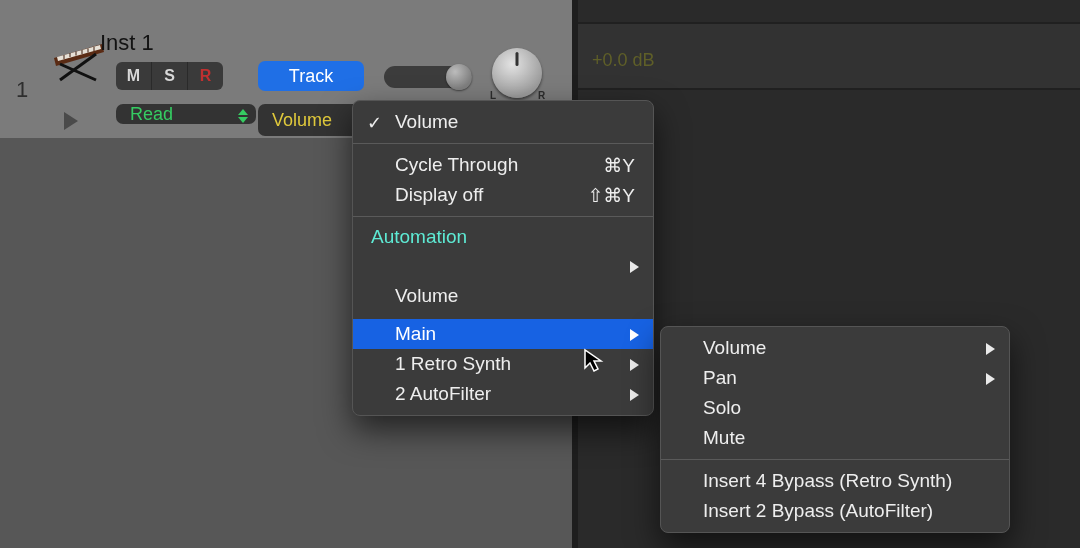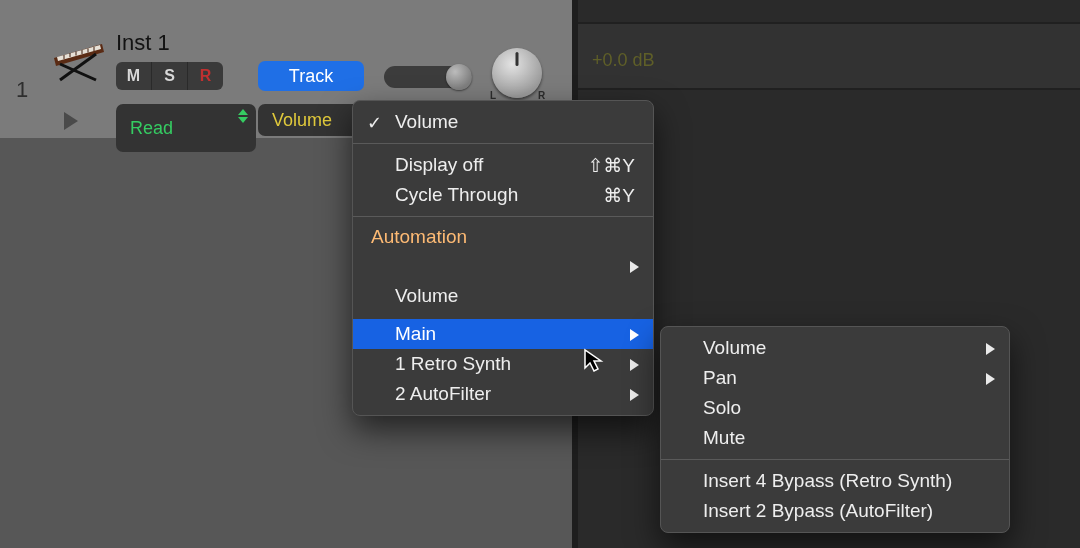--- a/index.html
+++ b/index.html
@@ -84,21 +84,21 @@
     font-size: 22px;
     font-weight: 500;
   }
   .instrument-icon {
     position: absolute;
     left: 48px; top: 2px;
     width: 60px; height: 60px;
   }
   .track-name {
     position: absolute;
-    left: 116px; top: 8px;
+    left: 100px; top: 8px;
     color: #131313;
     font-size: 22px;
     font-weight: 500;
   }
 
   .msr-group {
     position: absolute;
     left: 116px; top: 40px;
     display: flex;
     border-radius: 6px;
@@ -184,21 +184,21 @@
     border-top: 9px solid transparent;
     border-bottom: 9px solid transparent;
     border-left: 14px solid #4a4a4a;
     cursor: pointer;
   }
 
   
   .read-pill {
     position: absolute;
     left: 116px; top: 82px;
-    width: 126px; height: 48px;
+    width: 126px; height: 20px;
     border-radius: 7px;
     background: #333;
     display: flex; align-items: center;
     color: #35cc62;
     font-size: 18px;
     font-weight: 500;
     padding-left: 14px;
     cursor: pointer;
   }
   .read-pill .updn {
@@ -270,21 +270,21 @@
     color: #fff;
     margin-top: 8px;
   }
   .menu .row.highlight .sub-arrow { border-left-color: #fff; }
   .menu hr {
     border: none;
     border-top: 1px solid #5a5a5a;
     margin: 6px 0;
   }
   .menu .section-head {
-    color: #fdba74;
+    color: #5eead4;
     padding-left: 18px;
     height: 28px;
     display: flex; align-items: center;
     font-size: 19px;
   }
 
   .menu1 { left: 352px; top: 100px; width: 300px; }
   .menu2 { left: 660px; top: 326px; width: 348px; }
 
   
@@ -368,26 +368,26 @@
     </div>
   </div>
 
   <div class="menu menu1">
     <div class="row">
       <span class="check">✓</span>
       <span>Volume</span>
     </div>
     <hr>
     <div class="row">
+      <span>Cycle Through</span>
+      <span class="shortcut">⌘Y</span>
+    </div>
+    <div class="row">
       <span>Display off</span>
       <span class="shortcut">⇧⌘Y</span>
-    </div>
-    <div class="row">
-      <span>Cycle Through</span>
-      <span class="shortcut">⌘Y</span>
     </div>
     <hr>
     <div class="section-head">Automation</div>
     <div class="row">
       <span class="sub-arrow"></span>
     </div>
     <div class="row">
       <span>Volume</span>
     </div>
     <div class="row highlight">

